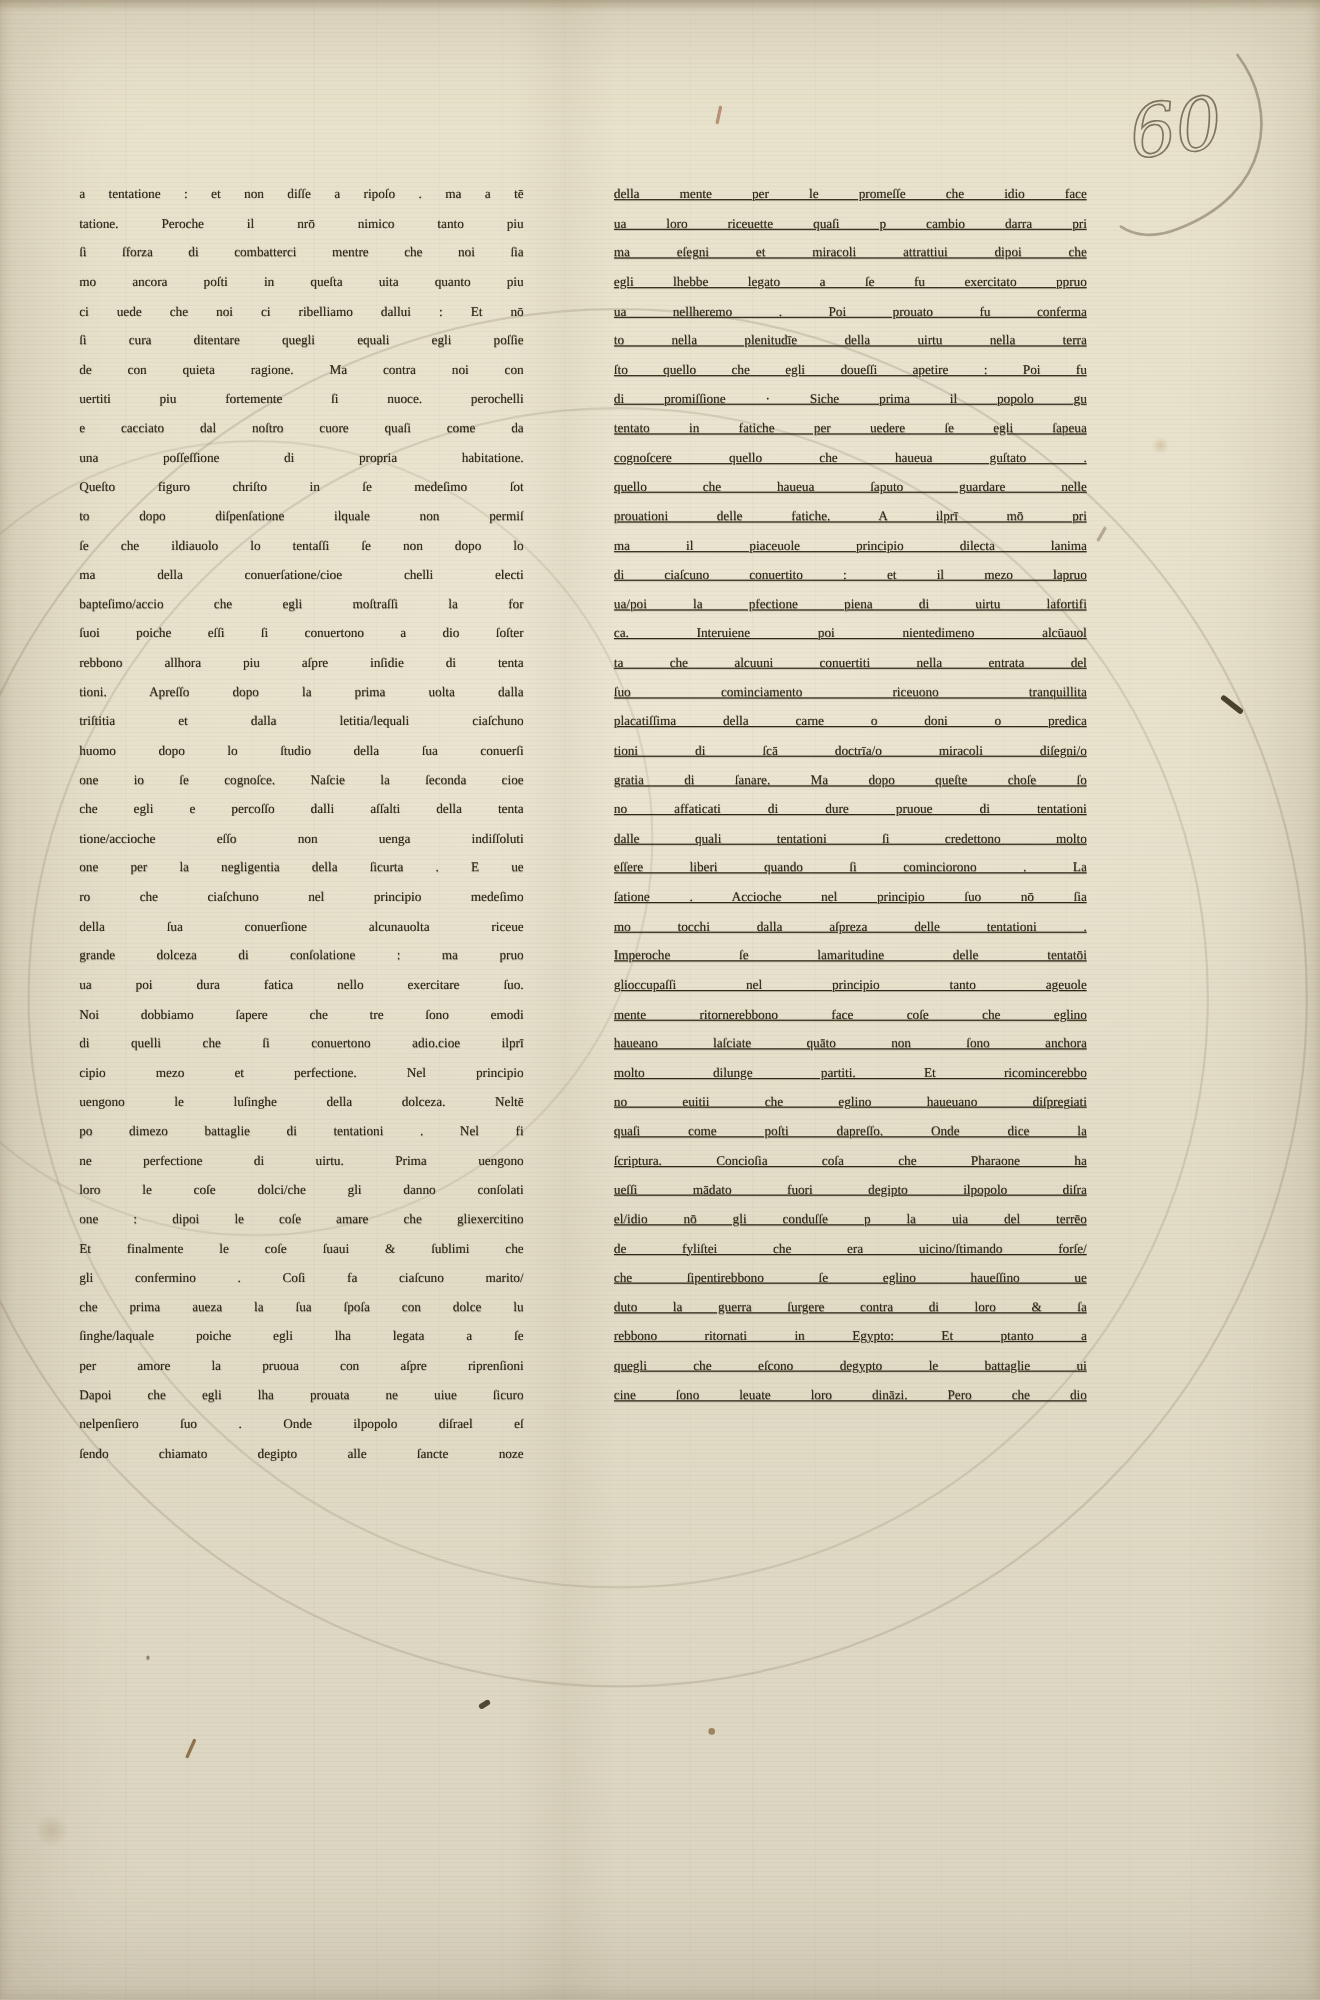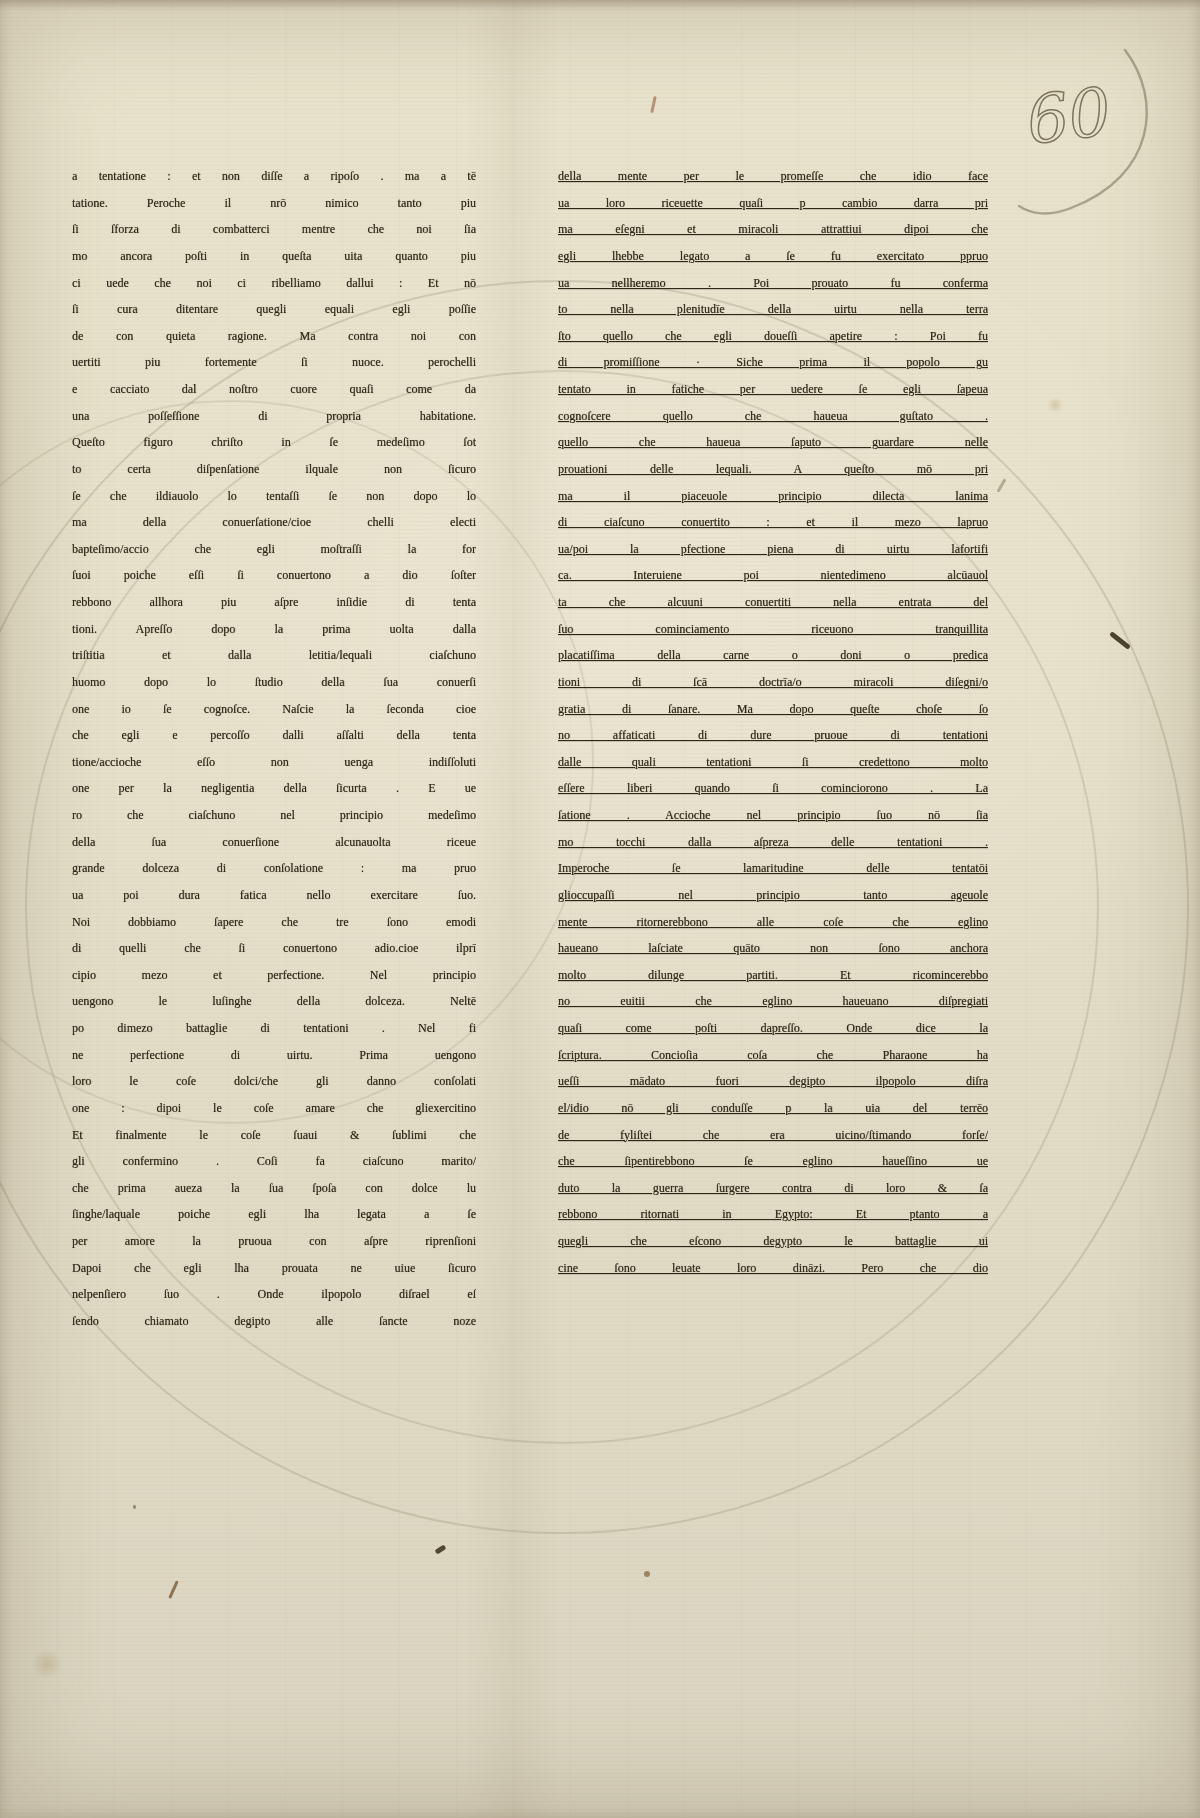--- a/index.html
+++ b/index.html
@@ -96,21 +96,21 @@
       <div class="text-line">tatione. Peroche il nrō nimico tanto piu</div>
       <div class="text-line">ſi ſforza di combatterci mentre che noi ſia</div>
       <div class="text-line">mo ancora poſti in queſta uita quanto piu</div>
       <div class="text-line">ci uede che noi ci ribelliamo dallui : Et nō</div>
       <div class="text-line">ſi cura ditentare quegli equali egli poſſie</div>
       <div class="text-line">de con quieta ragione. Ma contra noi con</div>
       <div class="text-line">uertiti piu fortemente ſi nuoce. perochelli</div>
       <div class="text-line">e cacciato dal noſtro cuore quaſi come da</div>
       <div class="text-line">una poſſeſſione di propria habitatione.</div>
       <div class="text-line">Queſto figuro chriſto in ſe medeſimo ſot</div>
-      <div class="text-line">to certa diſpenſatione ilquale non ſicuro</div>
+      <div class="text-line">to dopo diſpenſatione ilquale non permiſ</div>
       <div class="text-line">ſe che ildiauolo lo tentaſſi ſe non dopo lo</div>
       <div class="text-line">ma della conuerſatione/cioe chelli electi</div>
       <div class="text-line">bapteſimo/accio che egli moſtraſſi la for</div>
       <div class="text-line">ſuoi poiche eſſi ſi conuertono a dio ſoſter</div>
       <div class="text-line">rebbono allhora piu aſpre inſidie di tenta</div>
       <div class="text-line">tioni. Apreſſo dopo la prima uolta dalla</div>
       <div class="text-line">triſtitia et dalla letitia/lequali ciaſchuno</div>
       <div class="text-line">huomo dopo lo ſtudio della ſua conuerſi</div>
       <div class="text-line">one io ſe cognoſce. Naſcie la ſeconda cioe</div>
       <div class="text-line">che egli e percoſſo dalli aſſalti della tenta</div>
@@ -143,38 +143,38 @@
       <div class="text-line">ua loro riceuette quaſi p cambio darra pri</div>
       <div class="text-line">ma eſegni et miracoli attrattiui dipoi che</div>
       <div class="text-line">egli lhebbe legato a ſe fu exercitato ppruo</div>
       <div class="text-line">ua nellheremo . Poi prouato fu conferma</div>
       <div class="text-line">to nella plenitudīe della uirtu nella terra</div>
       <div class="text-line">ſto quello che egli doueſſi apetire : Poi fu</div>
       <div class="text-line">di promiſſione · Siche prima il popolo gu</div>
       <div class="text-line">tentato in fatiche per uedere ſe egli ſapeua</div>
       <div class="text-line">cognoſcere quello che haueua guſtato .</div>
       <div class="text-line">quello che haueua ſaputo guardare nelle</div>
-      <div class="text-line">prouationi delle lequali. A queſto mō pri</div>
+      <div class="text-line">prouationi delle fatiche. A ilprī mō pri</div>
       <div class="text-line">ma il piaceuole principio dilecta lanima</div>
       <div class="text-line">di ciaſcuno conuertito : et il mezo lapruo</div>
       <div class="text-line">ua/poi la pfectione piena di uirtu lafortifi</div>
       <div class="text-line">ca. Interuiene poi nientedimeno alcūauol</div>
       <div class="text-line">ta che alcuuni conuertiti nella entrata del</div>
       <div class="text-line">ſuo cominciamento riceuono tranquillita</div>
       <div class="text-line">placatiſſima della carne o doni o predica</div>
       <div class="text-line">tioni di ſcā doctrīa/o miracoli diſegni/o</div>
       <div class="text-line">gratia di ſanare. Ma dopo queſte choſe ſo</div>
       <div class="text-line">no affaticati di dure pruoue di tentationi</div>
       <div class="text-line">dalle quali tentationi ſi credettono molto</div>
       <div class="text-line">eſſere liberi quando ſi cominciorono . La</div>
       <div class="text-line">ſatione . Accioche nel principio ſuo nō ſia</div>
       <div class="text-line">mo tocchi dalla aſpreza delle tentationi .</div>
       <div class="text-line">Imperoche ſe lamaritudine delle tentatōi</div>
       <div class="text-line">glioccupaſſi nel principio tanto ageuole</div>
-      <div class="text-line">mente ritornerebbono alle coſe che eglino</div>
+      <div class="text-line">mente ritornerebbono face coſe che eglino</div>
       <div class="text-line">haueano laſciate quāto non ſono anchora</div>
       <div class="text-line">molto dilunge partiti. Et ricomincerebbo</div>
       <div class="text-line">no euitii che eglino haueuano diſpregiati</div>
       <div class="text-line">quaſi come poſti dapreſſo. Onde dice la</div>
       <div class="text-line">ſcriptura. Concioſia coſa che Pharaone ha</div>
       <div class="text-line">ueſſi mādato fuori degipto ilpopolo diſra</div>
       <div class="text-line">el/idio nō gli conduſſe p la uia del terrēo</div>
       <div class="text-line">de fyliſtei che era uicino/ſtimando forſe/</div>
       <div class="text-line">che ſipentirebbono ſe eglino haueſſino ue</div>
       <div class="text-line">duto la guerra ſurgere contra di loro &amp; ſa</div>

